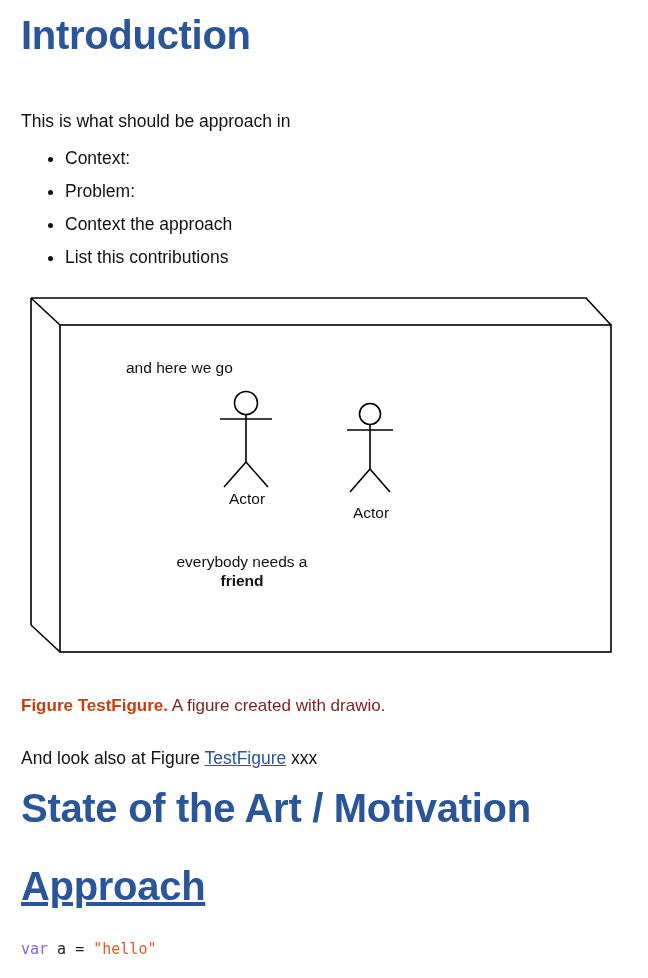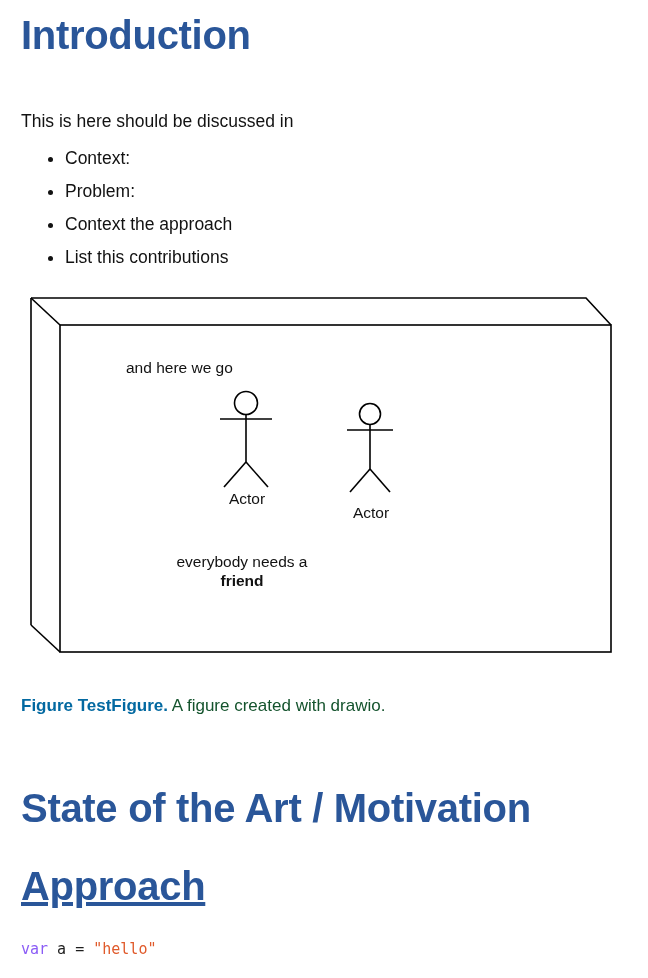--- a/index.html
+++ b/index.html
@@ -101,25 +101,25 @@
   #figure-caption {
     position: absolute;
     left: 21px;
     top: 678px;
     font-size: 17px;
     line-height: 22px;
     color: #6c757d;
   }
   #figure-caption .cap-label {
     font-weight: bold;
-    color: #0369a1;
+    color: #c2410c;
   }
   #figure-caption .cap-text {
     font-weight: normal;
-    color: #14532d;
+    color: #7f1d1d;
   }
 
   
   a.doc-link {
     color: #2a5699;
     text-decoration: underline;
   }
 
   
   #code-block {
@@ -135,21 +135,21 @@
   .tok-plain   { color: #1d1d1d; }
   .tok-string  { color: #e05a2b; }
 </style>
 </head>
 <body>
 
 <div class="page">
 
   <h1 class="doc-heading" id="heading-introduction">Introduction</h1>
 
-  <p class="body-text" id="intro-paragraph">This is here should be discussed in</p>
+  <p class="body-text" id="intro-paragraph">This is what should be approach in</p>
 
   <ul class="bullet-list">
     <li>Context:</li>
     <li>Problem:</li>
     <li>Context the approach</li>
     <li>List this contributions</li>
   </ul>
 
   <div class="figure-block">
     <svg class="figure-svg" width="648" height="978" viewBox="0 0 648 978" xmlns="http://www.w3.org/2000/svg">
@@ -189,20 +189,23 @@
 
       <text x="242" y="567" text-anchor="middle" font-family="Liberation Sans, sans-serif" font-size="15.5" fill="#121212">everybody needs a</text>
       <text x="242" y="586" text-anchor="middle" font-family="Liberation Sans, sans-serif" font-size="15.5" font-weight="bold" fill="#121212">friend</text>
     </svg>
   </div>
 
   <p id="figure-caption">
     <span class="cap-label">Figure TestFigure.</span><span class="cap-text"> A figure created with drawio.</span>
   </p>
 
+  <p class="body-text" id="reference-paragraph">
+    <span>And look also at Figure </span><a href="#" class="doc-link">TestFigure</a><span> xxx</span>
+  </p>
 
   <h1 class="doc-heading" id="heading-state-of-the-art">State of the Art / Motivation</h1>
 
   <h1 class="doc-heading" id="heading-approach">Approach</h1>
 
   <div id="code-block"><span class="tok-keyword">var</span><span class="tok-plain"> a </span><span class="tok-plain">= </span><span class="tok-string">"hello"</span></div>
 
 </div>
 
 </body></html>

